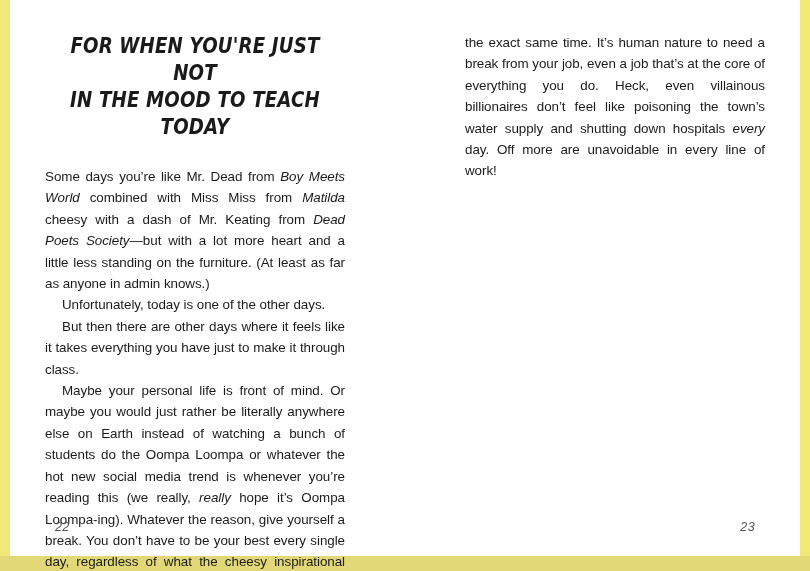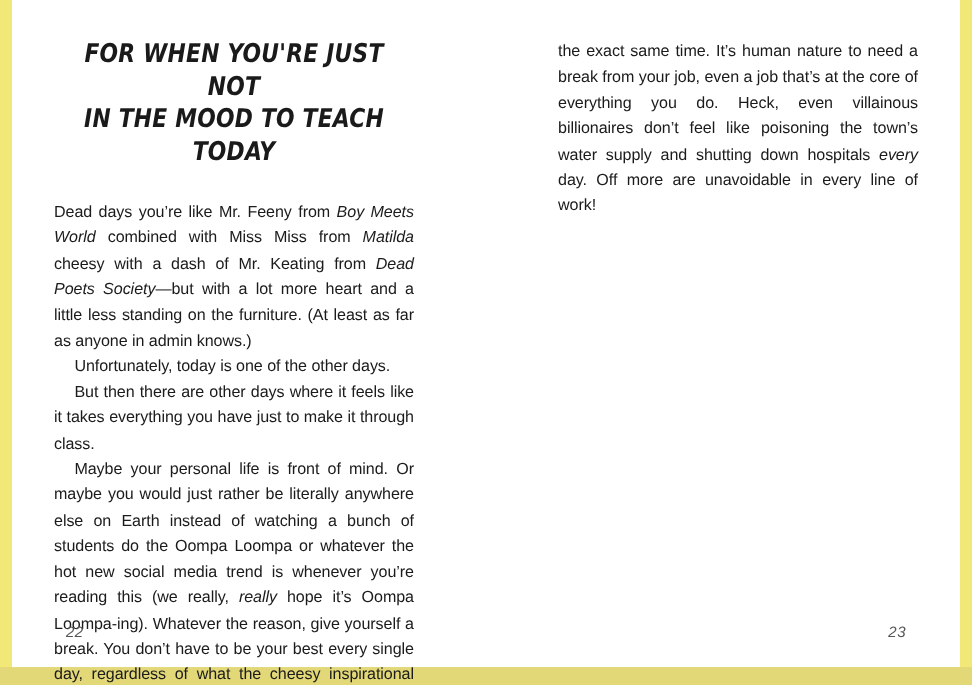--- a/index.html
+++ b/index.html
@@ -127,21 +127,21 @@
   <div class="paper"></div>
   <div class="edge-left"></div>
   <div class="edge-right"></div>
   <div class="bottom-band"></div>
 
   <div class="page page-left">
     <div class="col">
       <h1 class="chapter-title">For When You're Just Not
 in the Mood to Teach Today</h1>
       <div class="body-text">
-          <p><span>Dead days you’re like Mr. Feeny from </span><em>Boy Meets World</em><span> combined with Miss Miss from </span><em>Matilda</em><span> cheesy with a dash of Mr. Keating from </span><em>Dead Poets Society</em><span>—but with a lot more heart and a little less standing on the furniture. (At least as far as anyone in admin knows.)</span></p>
+          <p><span>Some days you’re like Mr. Dead from </span><em>Boy Meets World</em><span> combined with Miss Miss from </span><em>Matilda</em><span> cheesy with a dash of Mr. Keating from </span><em>Dead Poets Society</em><span>—but with a lot more heart and a little less standing on the furniture. (At least as far as anyone in admin knows.)</span></p>
           <p class="indent"><span>Unfortunately, today is one of the other days.</span></p>
           <p class="indent"><span>But then there are other days where it feels like it takes everything you have just to make it through class.</span></p>
           <p class="indent"><span>Maybe your personal life is front of mind. Or maybe you would just rather be literally anywhere else on Earth instead of watching a bunch of students do the Oompa Loompa or whatever the hot new social media trend is whenever you’re reading this (we really, </span><em>really</em><span> hope it’s Oompa Loompa-ing). Whatever the reason, give your­self a break. You don’t have to be your best every single day, regardless of what the cheesy inspirational posters in the hallway say.</span></p>
         </div>
     </div>
     <div class="folio folio-left">22</div>
   </div>
 
   <div class="page page-right">
     <div class="col">

